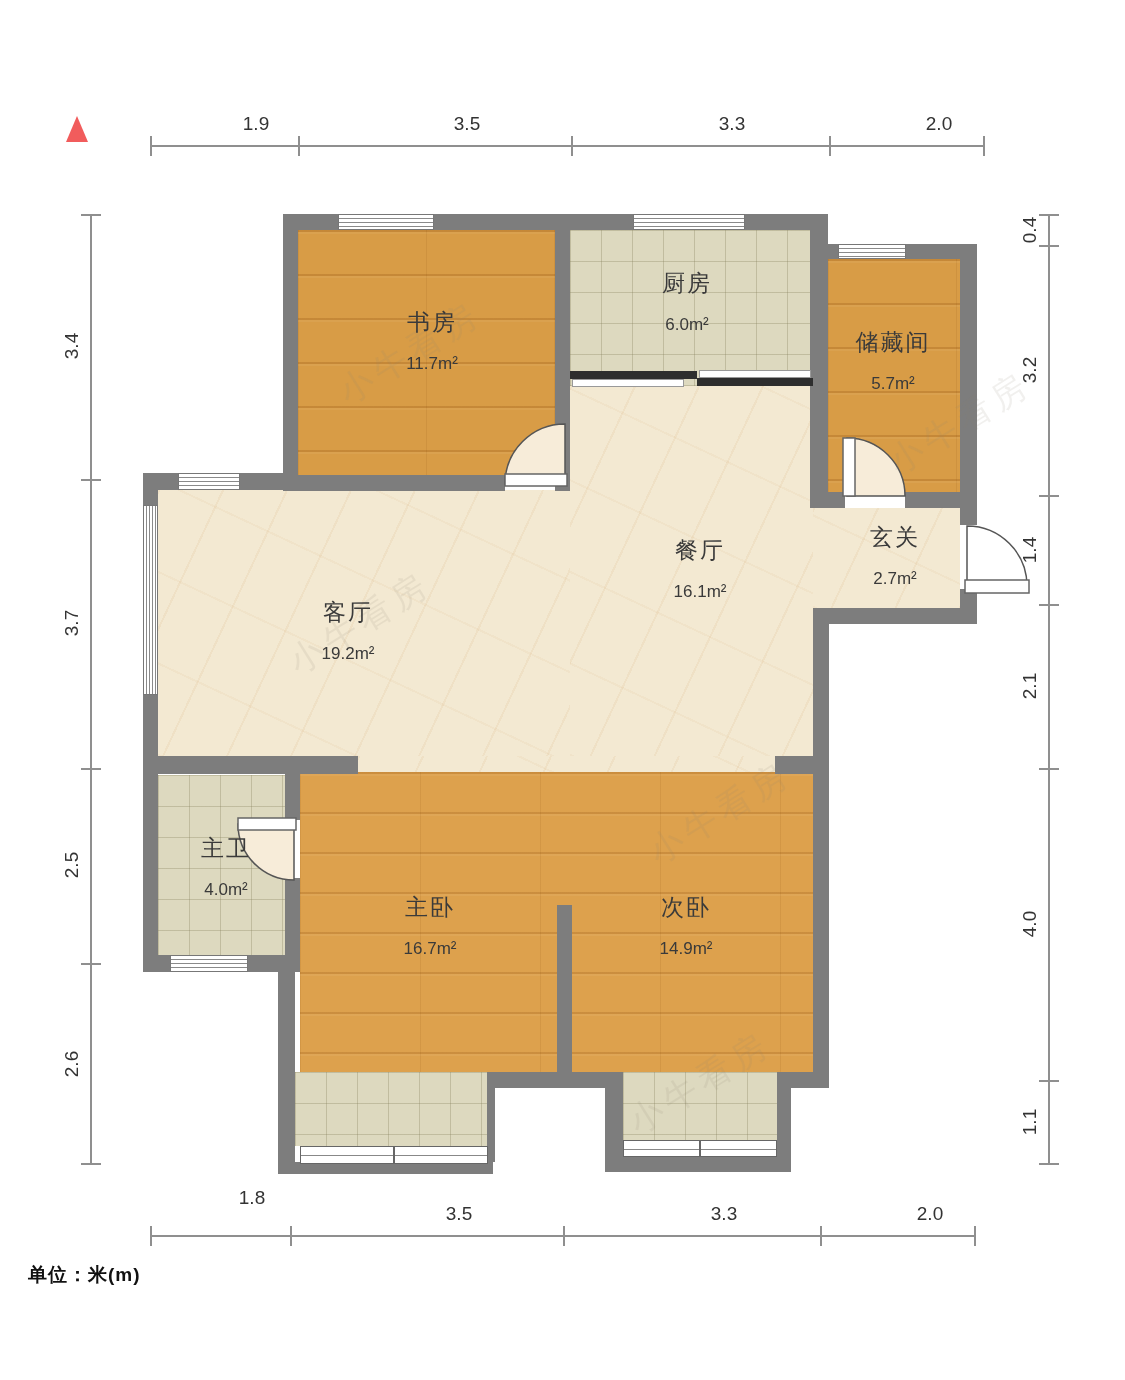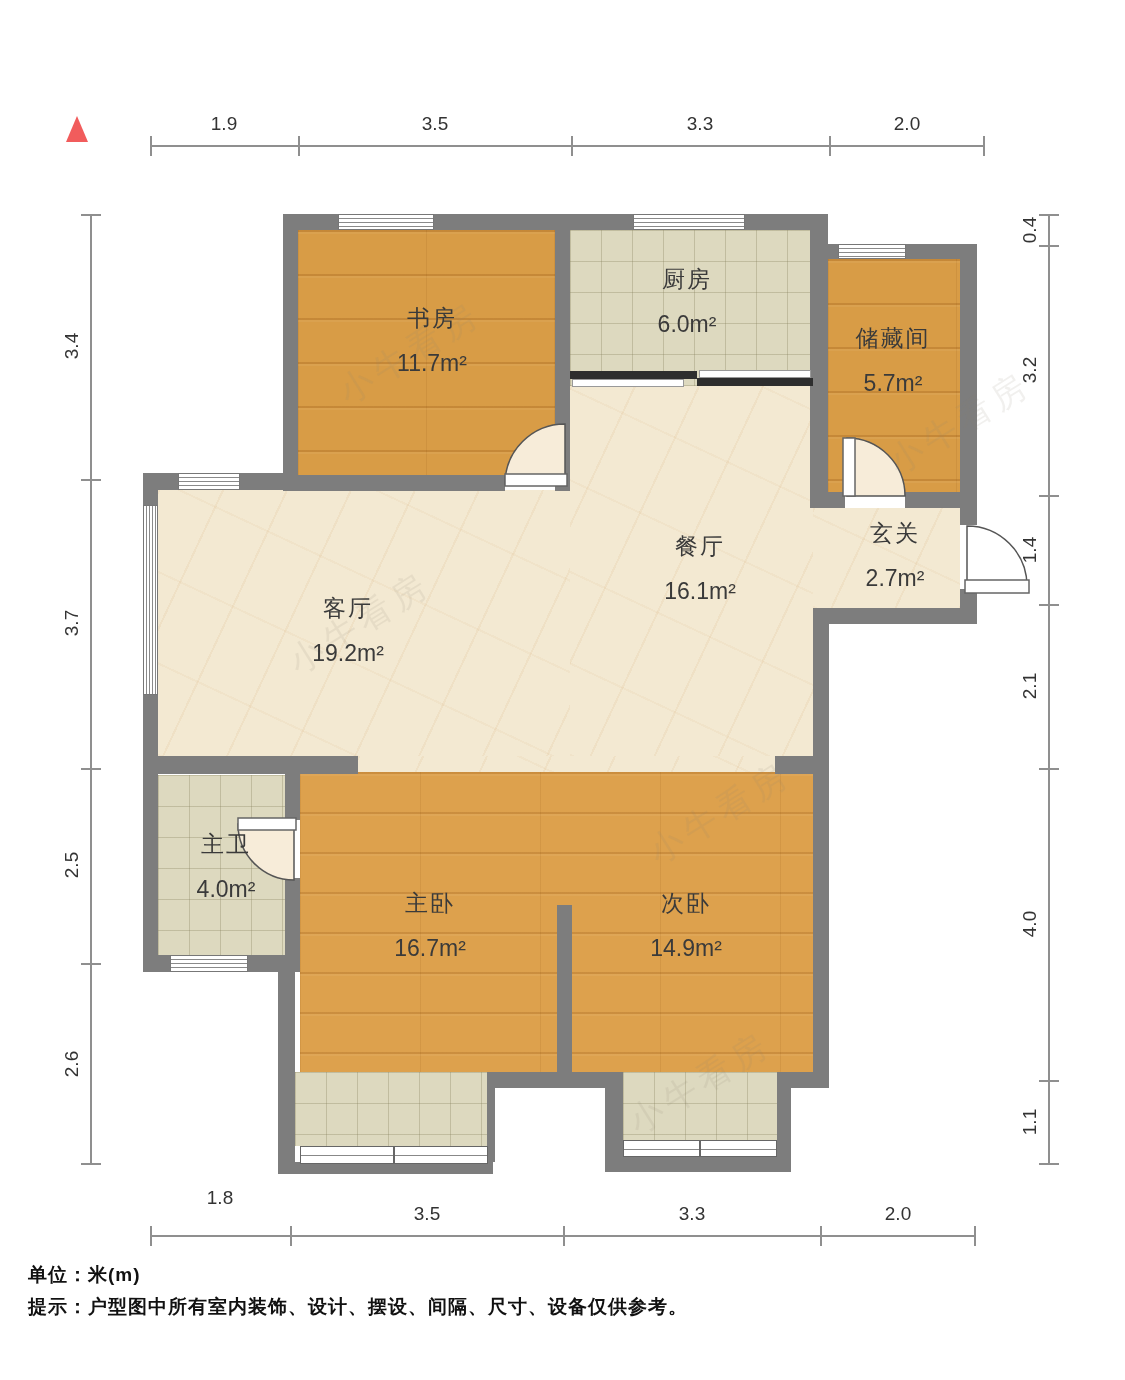--- a/index.html
+++ b/index.html
@@ -26,25 +26,25 @@
     background-image:repeating-linear-gradient(180deg, transparent 0 3px, #8a8a8a 3px 4px);}
   .winv{position:absolute;background:#fff;border:1px solid #777;box-sizing:border-box;
     background-image:repeating-linear-gradient(90deg, transparent 0 2px, #8a8a8a 2px 3px);}
   .bay{position:absolute;background:#fff;border:1px solid #666;box-sizing:border-box;display:flex;}
   .bay>div{flex:1;border-left:2px solid #666;position:relative;}
   .bay>div:first-child{border-left:none;}
   .bay>div::after{content:"";position:absolute;left:0;right:0;top:50%;height:1px;background:#888;}
   
   .room-label{position:absolute;transform:translate(-50%,-50%);text-align:center;color:#3a3a3a;white-space:nowrap;}
   .room-label .nm{display:block;font-size:23px;letter-spacing:2px;}
-  .room-label .ar{display:block;font-size:23px;margin-top:16px;}
+  .room-label .ar{display:block;font-size:17px;margin-top:16px;}
   
   .dline{position:absolute;background:#8f8f8f;}
   .tick{position:absolute;background:#8f8f8f;}
-  .dlab{position:absolute;font-size:19px;color:#333;transform:translate(-50%,-50%);white-space:nowrap;}
+  .dlab{position:absolute;font-size:19px;color:#333;transform:translate(-50%,-50%);white-space:nowrap;margin-left:32px;}
   .dlabv{position:absolute;font-size:19px;color:#333;transform:translate(-50%,-50%) rotate(-90deg);white-space:nowrap;}
   
   .foot{position:absolute;left:28px;color:#111;font-size:19px;font-weight:600;letter-spacing:1px;}
   
   .wm{position:absolute;font-size:34px;color:rgba(140,130,115,.12);transform:rotate(-32deg);
       letter-spacing:6px;white-space:nowrap;pointer-events:none;}
   .north{position:absolute;width:0;height:0;border-left:11px solid transparent;
          border-right:11px solid transparent;border-bottom:26px solid #f15c5c;}
   .slide-dark{position:absolute;background:#2e2e2e;}
   .slide-lite{position:absolute;background:#fff;border:1px solid #999;box-sizing:border-box;}
@@ -219,15 +219,14 @@
   <div class="tick" style="left:1039px;top:1080px;width:20px;height:2px;"></div>
   <div class="tick" style="left:1039px;top:1163px;width:20px;height:2px;"></div>
   <span class="dlabv" style="left:1030px;top:230px;">0.4</span>
   <span class="dlabv" style="left:1030px;top:370px;">3.2</span>
   <span class="dlabv" style="left:1030px;top:550px;">1.4</span>
   <span class="dlabv" style="left:1030px;top:686px;">2.1</span>
   <span class="dlabv" style="left:1030px;top:924px;">4.0</span>
   <span class="dlabv" style="left:1030px;top:1122px;">1.1</span>
 
   <div class="foot" style="top:1262px;">单位：米(m)</div>
-  <div class="foot" style="top:1294px;">提示：户型图中所有室内装饰、设计、摆设、间隔、尺寸、设备仅供参考。</div>
 
 </div>
 
 </body></html>

